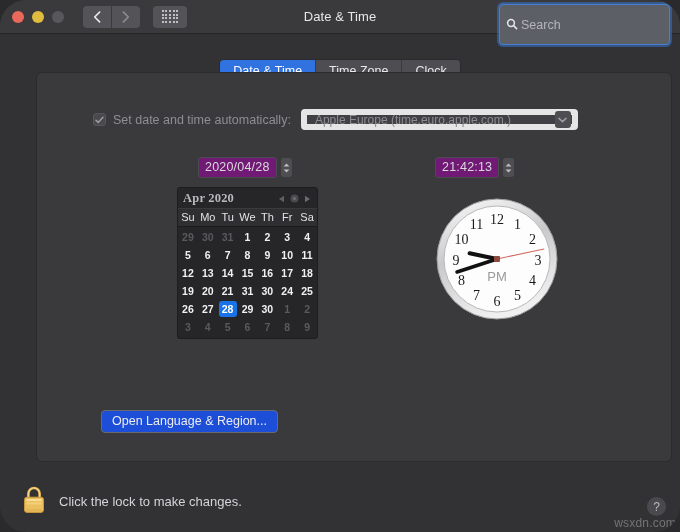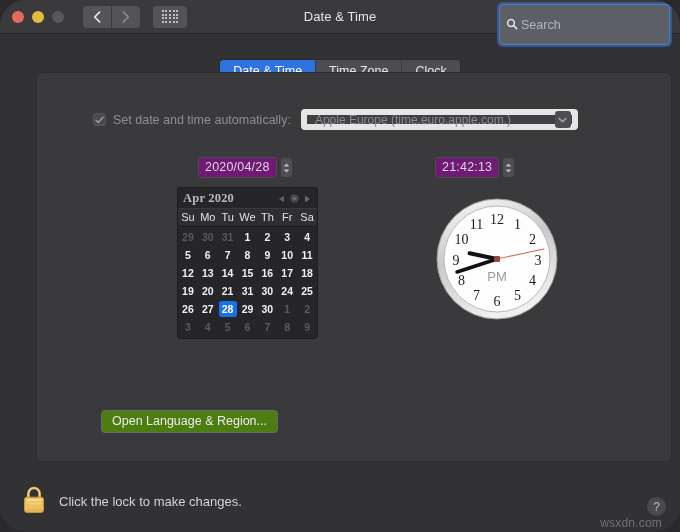--- a/index.html
+++ b/index.html
@@ -364,21 +364,21 @@
     display: flex;
     align-items: center;
   }
   .formats-text {
     font-size: 12.5px;
     color: #c2c2c6;
     white-space: nowrap;
   }
   .btn {
     margin-left: 13px;
-    background: #4d7c0f;
+    background: #1d4ed8;
     border: 1px solid #6a6a6e;
     border-radius: 4px;
     color: #ececee;
     font-size: 12.5px;
     font-family: "Liberation Sans", sans-serif;
     padding: 3px 10px 4px;
     line-height: 14px;
     white-space: nowrap;
   }
 
@@ -404,21 +404,21 @@
     background: #4a4a4e;
     color: #bcbcc0;
     font-size: 12px;
     display: flex;
     align-items: center;
     justify-content: center;
     line-height: 1;
   }
   .watermark {
     position: absolute;
-    right: 18px;
+    right: 4px;
     bottom: 2px;
     font-size: 12px;
     color: #8a8a8e;
     opacity: .75;
     letter-spacing: .2px;
   }
 </style>
 </head>
 <body>
 

